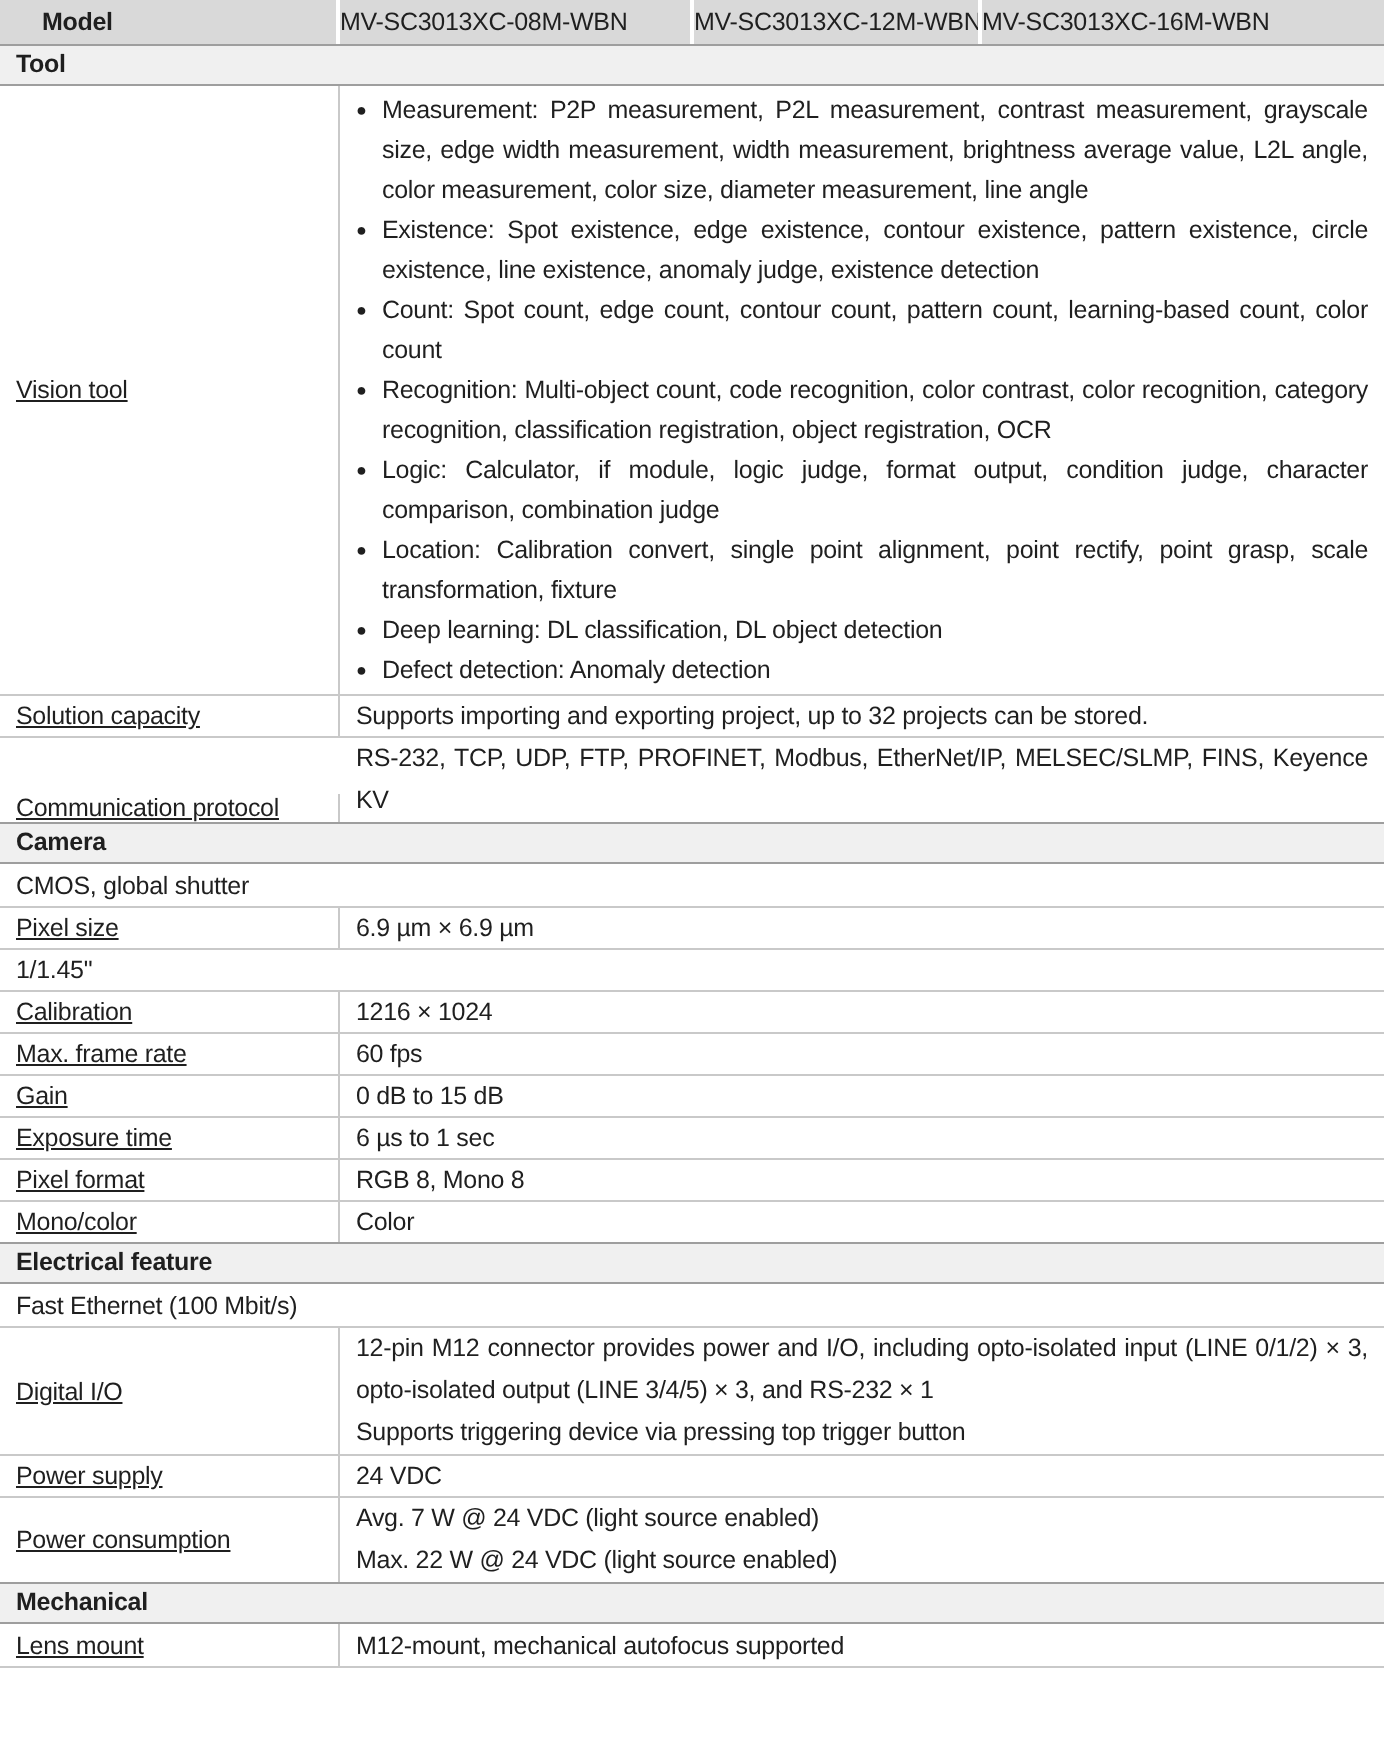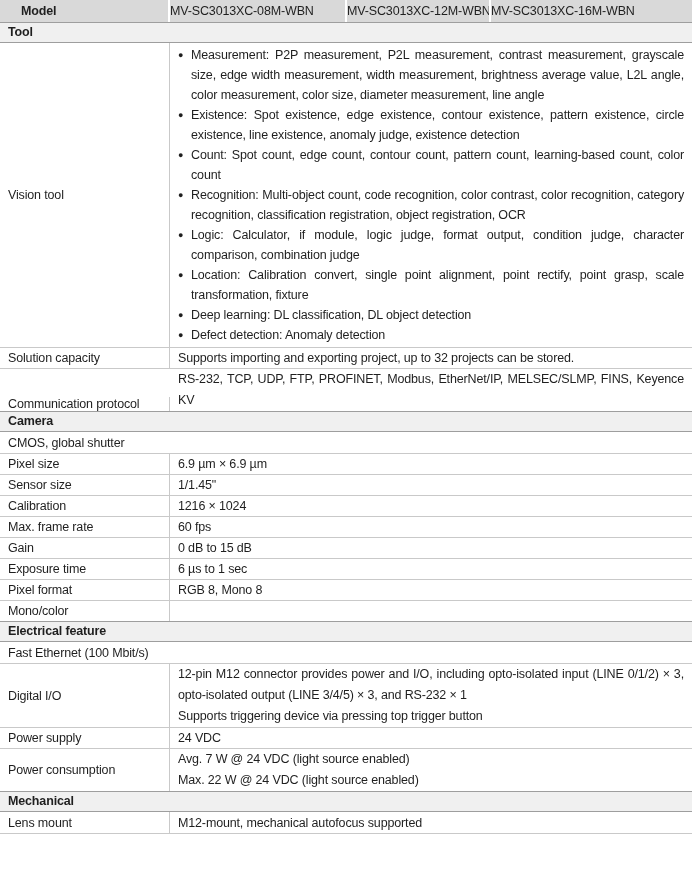--- a/index.html
+++ b/index.html
@@ -45,21 +45,21 @@
     padding-left:8px;
   }
   
   .row{display:flex;border-top:1px solid var(--row-border);min-height:21px;}
   .section-row + .row{border-top:none;}
   .cell{min-height:100%;}
   .cell.label{
     width:170px;flex:0 0 170px;
     padding:0 6px 0 8px;
     border-right:1px solid var(--row-border);
-    display:flex;align-items:center;
+    display:flex;align-items:center;text-decoration:underline;
   }
   .cell.value{flex:1;padding:0 8px;display:flex;align-items:center;}
   .cell.value.multi{display:block;padding-top:0;padding-bottom:0;}
   .vline{line-height:21px;text-align:justify;}
   .row.r-comm{min-height:43px;align-items:flex-end;}
   .row.r-digital{min-height:63px;}
   .row.r-powercons{min-height:42px;}
   
   .cell.value.bullets{display:block;padding:2px 8px 2px 8px;}
   .bullet{
@@ -119,21 +119,20 @@
   <div class="section-row">Camera</div>
 
   <div class="row">
     <div class="cell value">CMOS, global shutter</div>
   </div>
   <div class="row">
     <div class="cell label">Pixel size</div>
     <div class="cell value">6.9 µm × 6.9 µm</div>
   </div>
   <div class="row">
-    <div class="cell label">Sensor size</div>
     <div class="cell value">1/1.45"</div>
   </div>
   <div class="row">
     <div class="cell label">Calibration</div>
     <div class="cell value">1216 × 1024</div>
   </div>
   <div class="row">
     <div class="cell label">Max. frame rate</div>
     <div class="cell value">60 fps</div>
   </div>
@@ -144,20 +143,21 @@
   <div class="row">
     <div class="cell label">Exposure time</div>
     <div class="cell value">6 µs to 1 sec</div>
   </div>
   <div class="row">
     <div class="cell label">Pixel format</div>
     <div class="cell value">RGB 8, Mono 8</div>
   </div>
   <div class="row">
     <div class="cell label">Mono/color</div>
+    <div class="cell value">Color</div>
   </div>
 
   <div class="section-row">Electrical feature</div>
 
   <div class="row">
     <div class="cell value">Fast Ethernet (100 Mbit/s)</div>
   </div>
 
   <div class="row r-digital">
     <div class="cell label">Digital I/O</div>

